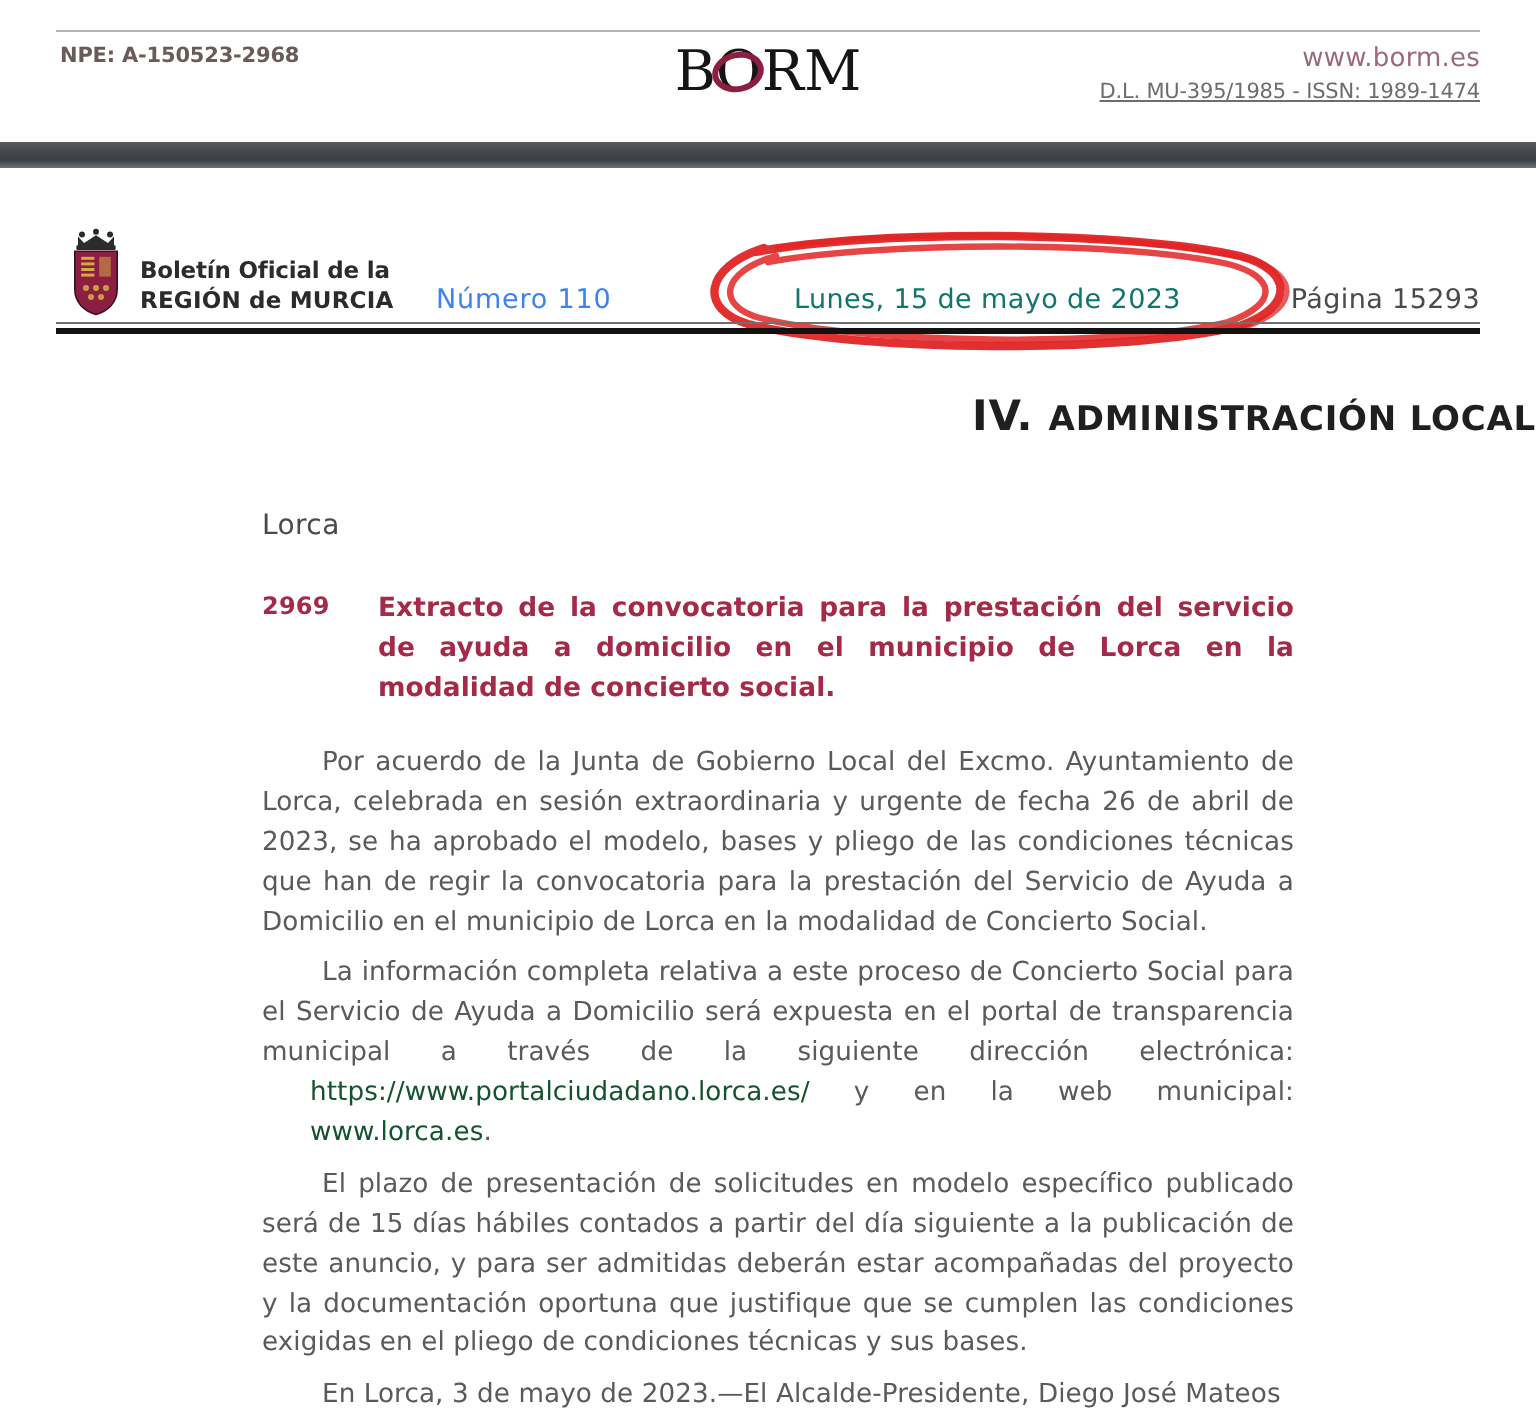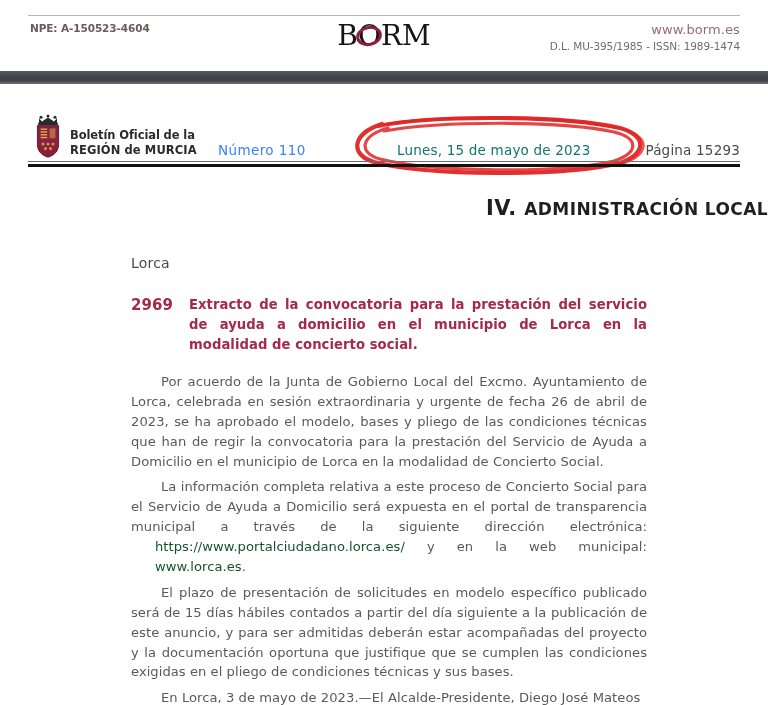--- a/index.html
+++ b/index.html
@@ -81,20 +81,21 @@
   .dl-issn {
     position: absolute;
     right: 28px;
     top: 40px;
     text-align: right;
     font-family: "DejaVu Sans", sans-serif;
     font-size: 10.5px;
     color: #6d6d6d;
     letter-spacing: -0.1px;
     white-space: nowrap;
+    text-decoration: underline;
   }
   .dark-bar {
     position: absolute;
     left: 0;
     right: 0;
     top: 71px;
     height: 13px;
     background: linear-gradient(to bottom, #555a5e 0%, #43474b 40%, #3b3f43 70%, #6e7276 100%);
   }
 
@@ -195,21 +196,21 @@
     top: 255px;
     font-size: 14px;
     color: #4a4a4a;
     letter-spacing: 0.2px;
   }
 
   .entry-num {
     position: absolute;
     left: 131px;
     top: 296px;
-    font-size: 15px;
+    font-size: 12px;
     font-weight: bold;
     color: #a52a4a;
     letter-spacing: 0.1px;
   }
   .entry-title {
     position: absolute;
     left: 189px;
     top: 295px;
     width: 458px;
     font-size: 13.2px;
@@ -243,21 +244,21 @@
     color: #14532d;
     text-decoration: none;
     margin-left: 24px;
   }
 </style>
 </head>
 <body>
 
 <div class="top-rule"></div>
 
-<div class="npe">NPE: A-150523-4604</div>
+<div class="npe">NPE: A-150523-2968</div>
 
 <div class="borm-logo"><span>B</span><span class="ring-wrap"><span>O</span><span class="ring"></span></span><span>RM</span></div>
 
 <div class="site-url">www.borm.es</div>
 <div class="dl-issn">D.L. MU-395/1985 - ISSN: 1989-1474</div>
 
 <div class="dark-bar"></div>
 
 <div class="shield">
   <svg viewBox="0 0 30 44" width="30" height="44" xmlns="http://www.w3.org/2000/svg">

